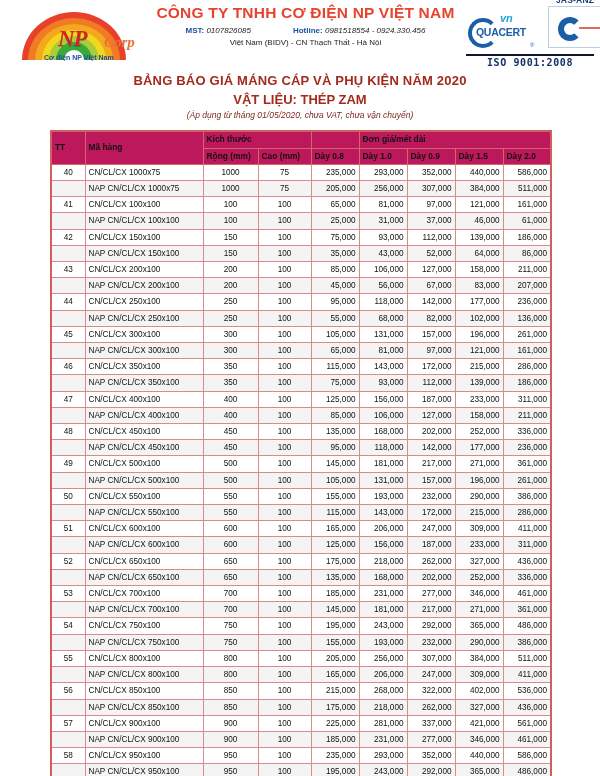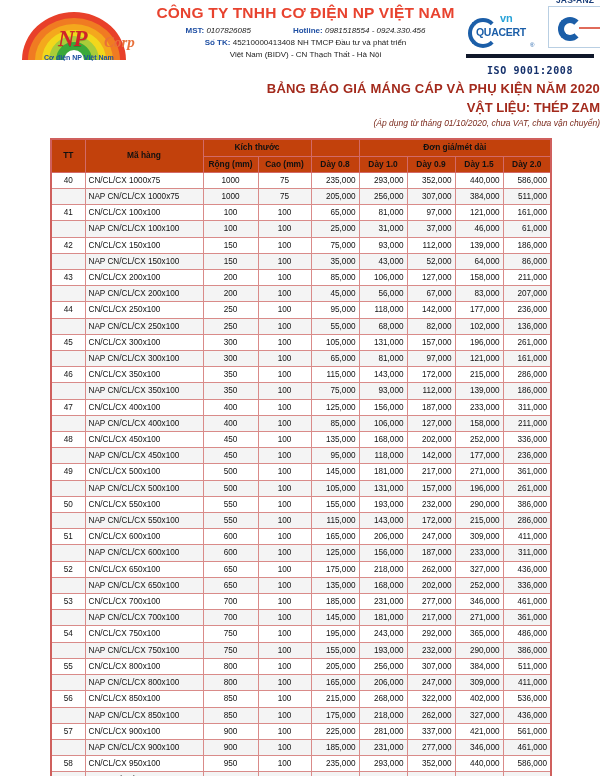--- a/index.html
+++ b/index.html
@@ -74,20 +74,21 @@
     border-right-color: transparent;
   }
   .qc-text {
     position:absolute; left: 8px; top: 8px;
     font-size: 10.5px; font-weight: bold; color: #1b5ea8;
     letter-spacing: -.3px; font-family: "Liberation Sans", sans-serif;
   }
   .qc-vn {
     position:absolute; left: 32px; top: -6px;
     font-size: 11px; font-weight: bold; color: #28a3d8;
+    font-style: italic;
   }
   .qc-reg { position:absolute; left:62px; top:24px; font-size:6px; color:#1b5ea8; }
   .jas {
     position:absolute; left: 82px; top: 4px; width: 55px; height: 42px;
     border: 1px solid #b9cfe3;
   }
   .jas-label {
     position:absolute; left: 4px; top: -12px; width: 44px;
     text-align:center; font-size: 8.5px; font-weight: bold; color:#1b3f7a;
     letter-spacing:.2px;
@@ -96,30 +97,30 @@
     position:absolute; left: 9px; top: 10px; width: 24px; height: 24px;
     border: 6px solid #1b5ea8; border-radius: 50%;
     border-right-color: transparent;
   }
   .jas-bar {
     position:absolute; left: 30px; top: 20px; width: 28px; height: 2px;
     background: #e06b5a;
   }
   .iso {
     position:absolute; left: 0px; top: 52px; width: 128px;
-    border-top: 4px solid #0f172a;
-    padding-top: 7px;
+    border-top: 2px solid #0f172a;
+    padding-top: 1px;
     text-align:center;
     font-family: "DejaVu Sans Mono", monospace;
     font-size: 10px; font-weight: bold; color: #14306b;
     letter-spacing: .6px;
   }
 
   
-  .titles { text-align:right; margin-top: 8px; }
+  .titles { text-align:center; margin-top: 0; }
   .title-main {
     font-size: 13px; font-weight: bold; color: #a32a1c;
     letter-spacing: .2px; line-height: 1.45;
   }
   .title-sub {
     font-size: 13px; font-weight: bold; color: #a32a1c;
     line-height: 1.35;
   }
   .title-note {
     font-size: 8.5px; font-style: italic; color: #7b2a1c;
@@ -138,23 +139,23 @@
   table.price th, table.price td {
     border: 1px solid #d98b89;
     padding: 0 3px;
     height: 15.2px;
     line-height: 15.2px;
     overflow: hidden;
     white-space: nowrap;
   }
   table.price thead th {
     font-weight: bold;
-    text-align: center;
+    text-align: left;
     font-size: 8.4px;
-    background: #c2410c;
+    background: #be185d;
     border-color: #d36a67;
   }
   th.gray-cell { background: #c4c4c4; border-color:#d36a67; }
   col.c-tt { width: 34px; }
   col.c-ma { width: 118px; }
   col.c-rong { width: 55px; }
   col.c-cao { width: 53px; }
   col.c-p { width: 48px; }
   td.tt { text-align:center; }
   td.ma { text-align:left; padding-left:4px; }
@@ -195,24 +196,20 @@
           <span class="val">0107826085</span>
         </span>
         <span>
           <span class="lbl">Hotline:</span>
           <span class="val">0981518554 - 0924.330.456</span>
         </span>
       </div>
 
 
       <div class="info-line single bank">
-        <span class="lbl">Số TK:</span>
-        <span class="val plain">45210000413408 NH TMCP Đầu tư và phát triển</span>
-      </div>
-      <div class="info-line single bank">
         <span class="val plain">Việt Nam (BIDV) - CN Thạch Thất - Hà Nội</span>
       </div>
     </div>
 
     <div class="certs">
       <div class="quacert">
         <div class="qc-ring"></div>
         <div class="qc-text">QUACERT</div>
         <div class="qc-vn">vn</div>
         <div class="qc-reg">®</div>
@@ -222,21 +219,21 @@
         <div class="jas-c"></div>
         <div class="jas-bar"></div>
       </div>
       <div class="iso">ISO 9001:2008</div>
     </div>
   </div>
 
   <div class="titles">
     <div class="title-main">BẢNG BÁO GIÁ MÁNG CÁP VÀ PHỤ KIỆN NĂM 2020</div>
     <div class="title-sub">VẬT LIỆU: THÉP ZAM</div>
-    <div class="title-note">(Áp dụng từ tháng 01/10/2020, chưa VAT, chưa vận chuyển)</div>
+    <div class="title-note">(Áp dụng từ tháng 01/05/2020, chưa VAT, chưa vận chuyển)</div>
   </div>
 
   <div class="table-wrap">
     <table class="price">
       <colgroup>
         <col class="c-tt">
           <col class="c-ma">
           <col class="c-rong">
           <col class="c-cao">
         <col class="c-p">

